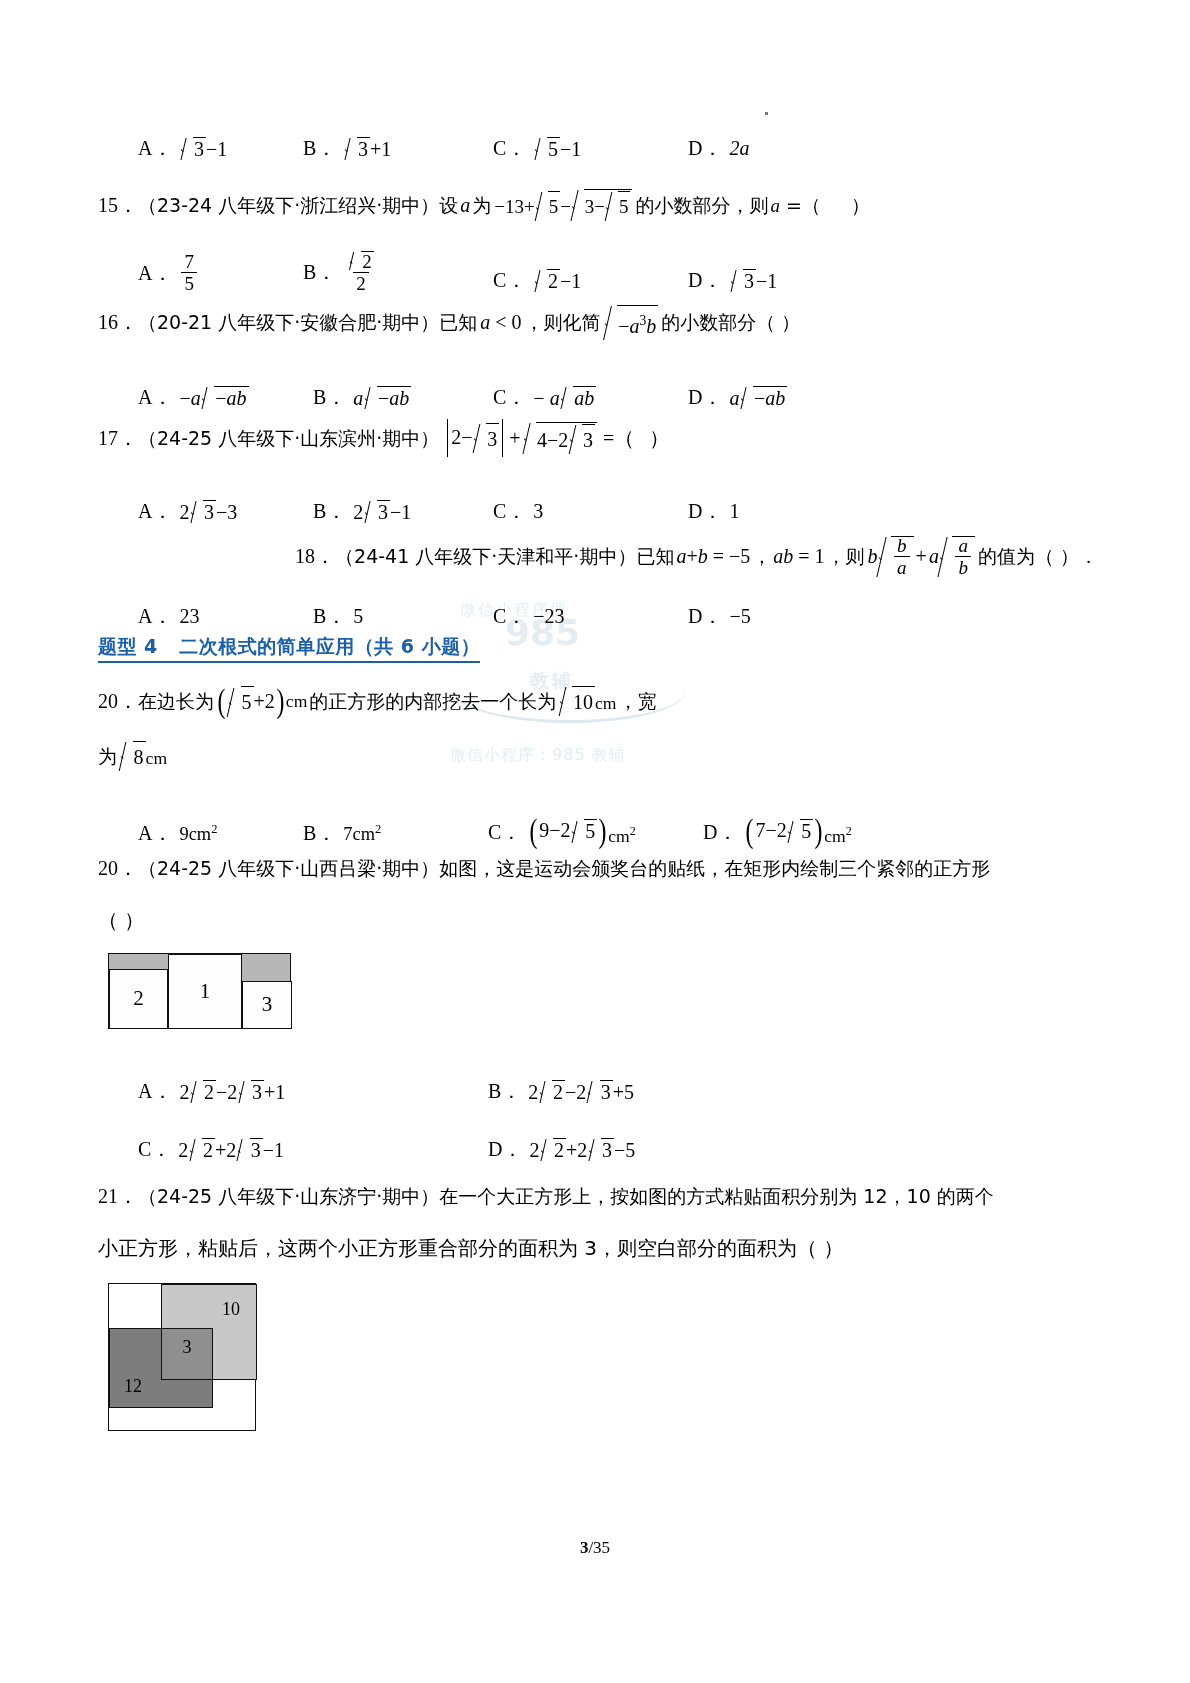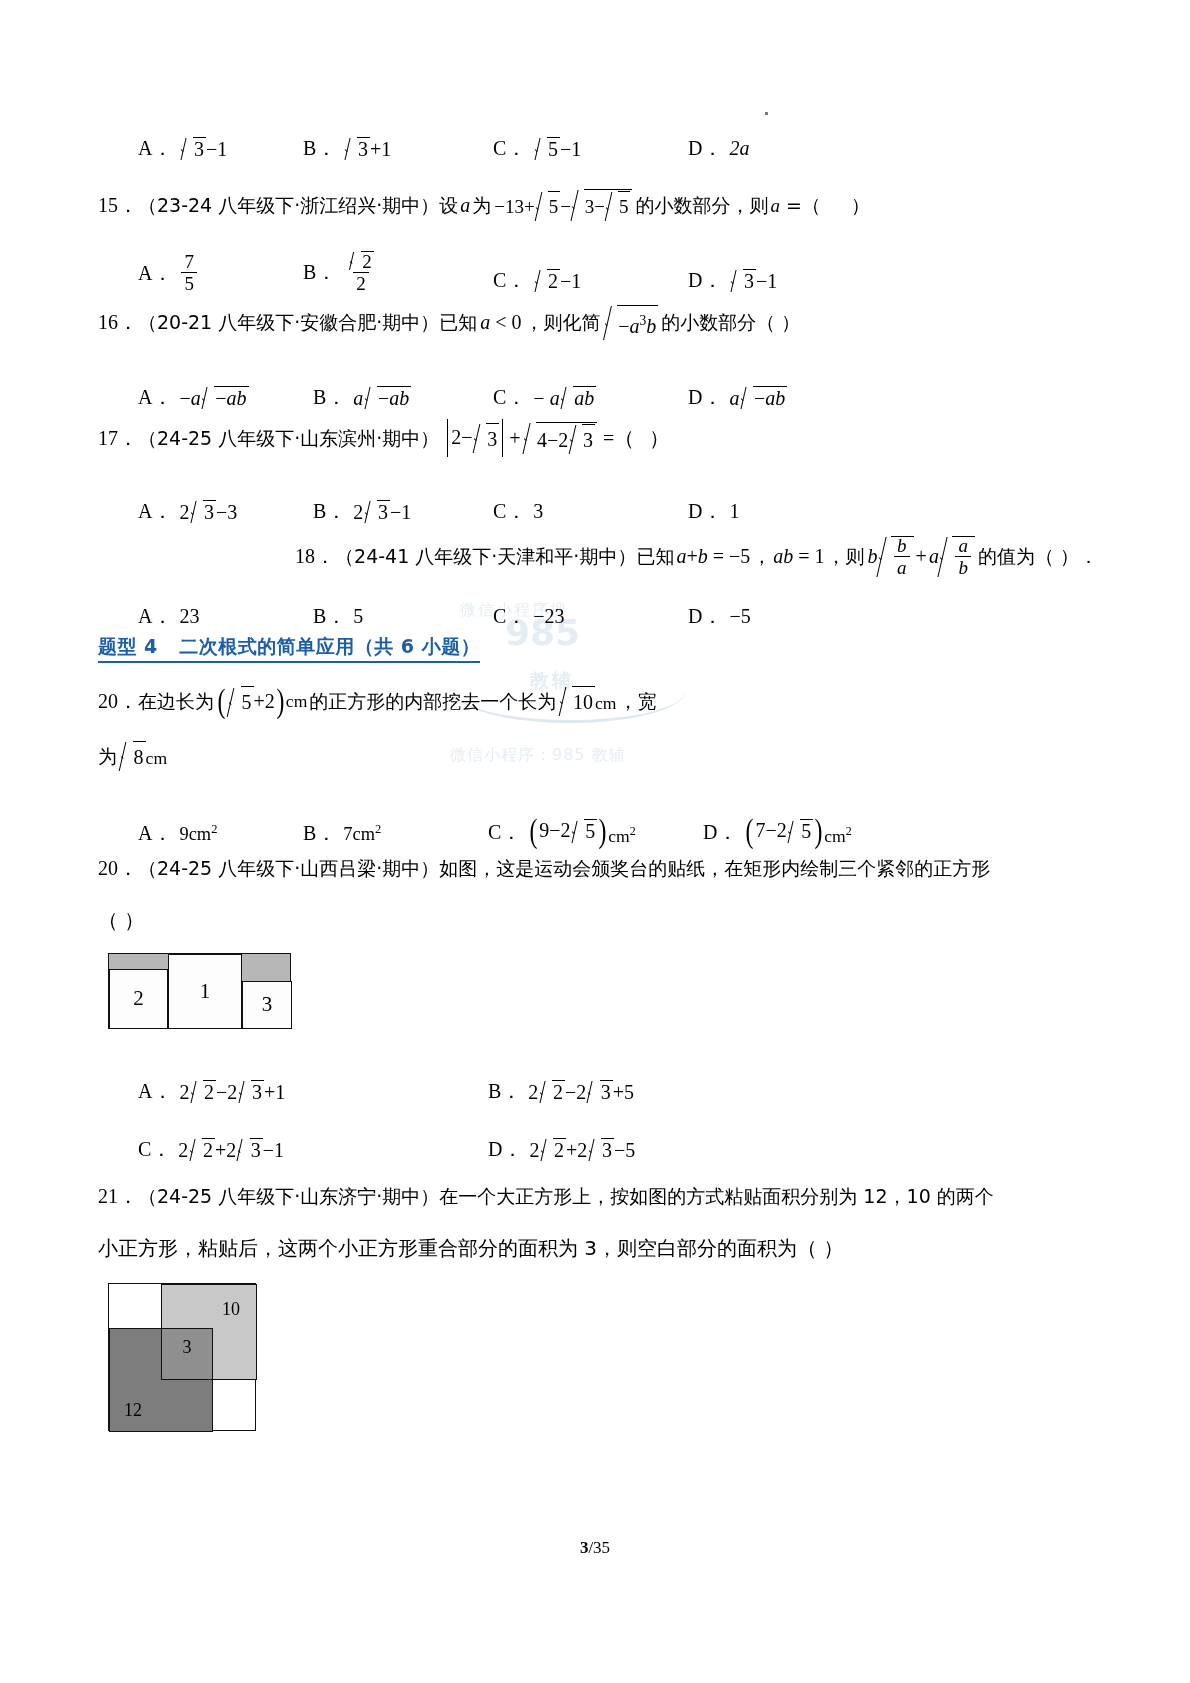--- a/index.html
+++ b/index.html
@@ -509,21 +509,21 @@
       </div>
       <div class="stem2 cn" style="margin-top:22px;">小正方形，粘贴后，这两个小正方形重合部分的面积为 3，则空白部分的面积为（   ）</div>
 
       <div style="margin-top:20px; margin-left:10px;">
         <div class="sqfig">
 
           <div class="box" style="left:52px; top:0; width:96px; height:96px; background:#c8c8c8;">
             <span style="position:absolute; right:16px; top:14px;">10</span>
           </div>
 
-          <div class="box" style="left:0; top:44px; width:104px; height:104px; background:#7d7d7d;">
+          <div class="box" style="left:0; top:44px; width:104px; height:80px; background:#7d7d7d;">
             <span style="position:absolute; left:14px; bottom:10px;">12</span>
           </div>
 
           <div class="box" style="left:52px; top:44px; width:52px; height:52px; background:#8f8f8f;">
             <span style="position:absolute; left:50%; top:8px; transform:translateX(-50%);">3</span>
           </div>
         </div>
       </div>
     </div>
 

